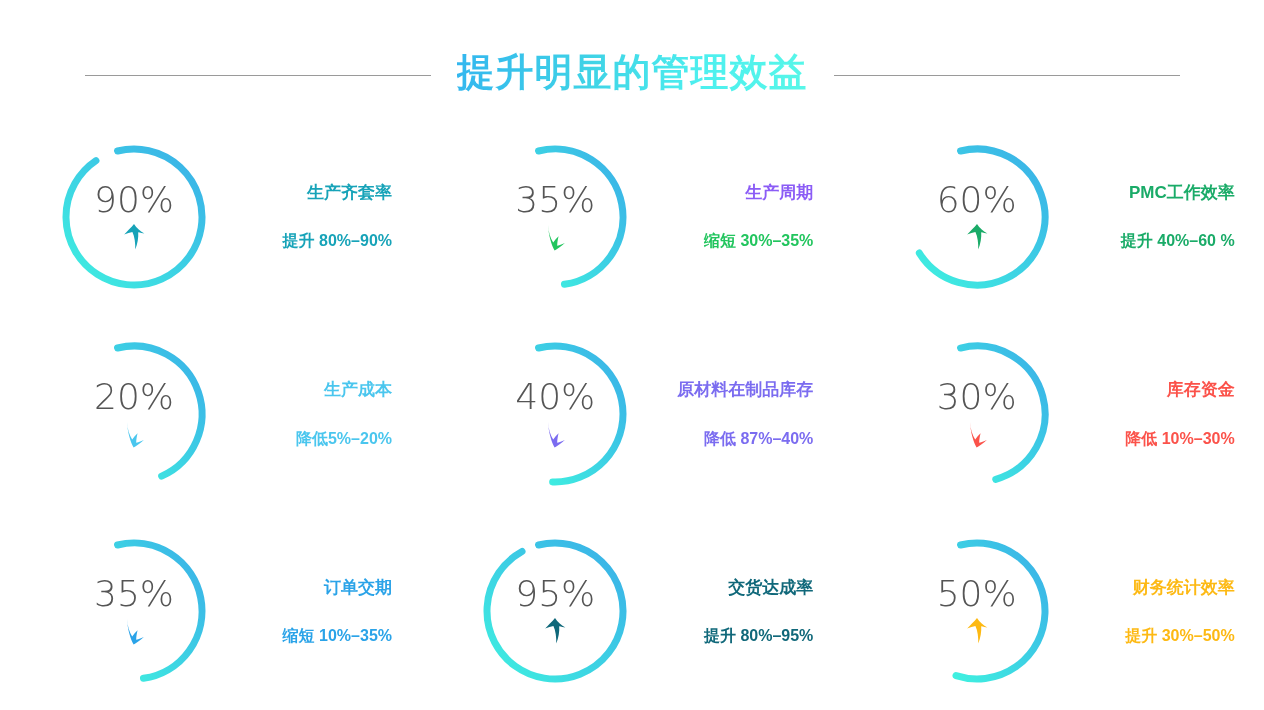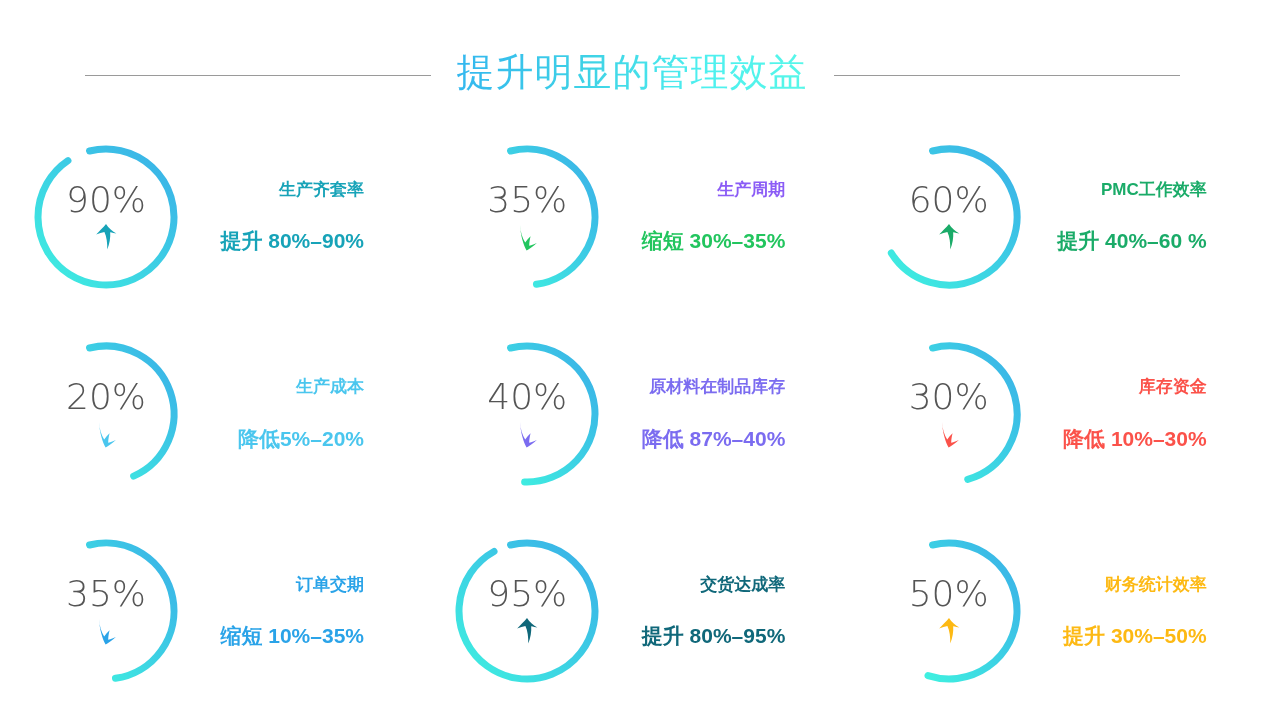--- a/index.html
+++ b/index.html
@@ -28,21 +28,21 @@
   }
   .rule {
     height: 1px;
     background: #9a9a9a;
     flex: 0 0 auto;
   }
   .rule-left  { width: 346px; margin-right: 26px; }
   .rule-right { width: 346px; margin-left: 26px; }
   .page-title {
     font-size: 38px;
-    font-weight: normal;
+    font-weight: bold;
     letter-spacing: 1px;
     white-space: nowrap;
     background: linear-gradient(100deg, #33b6ef 0%, #3fd3e6 38%, #4ef0ef 70%, #57f7e8 100%);
     -webkit-background-clip: text;
     background-clip: text;
     color: transparent;
     -webkit-text-fill-color: transparent;
     line-height: 1.1;
     padding: 4px 0 8px 0;
   }
@@ -57,21 +57,21 @@
     display: grid;
     grid-template-columns: repeat(3, 1fr);
     grid-template-rows: repeat(3, 1fr);
   }
   .cell {
     position: relative;
     display: flex;
     flex-direction: row;
     align-items: center;
     justify-content: flex-start;
-    padding-left: 26px;
+    padding-left: 54px;
     box-sizing: border-box;
   }
 
   
   .gauge {
     position: relative;
     width: 160px;
     height: 160px;
     flex: 0 0 160px;
   }
@@ -120,21 +120,21 @@
     min-width: 150px;
   }
   .info-title {
     font-size: 17px;
     font-weight: bold;
     white-space: nowrap;
     line-height: 1.2;
   }
   .info-sub {
     margin-top: 28px;
-    font-size: 21px;
+    font-size: 16px;
     font-weight: bold;
     white-space: nowrap;
     line-height: 1.2;
   }
 </style>
 </head>
 <body>
 
 <div class="header">
   <div class="rule rule-left"></div>

